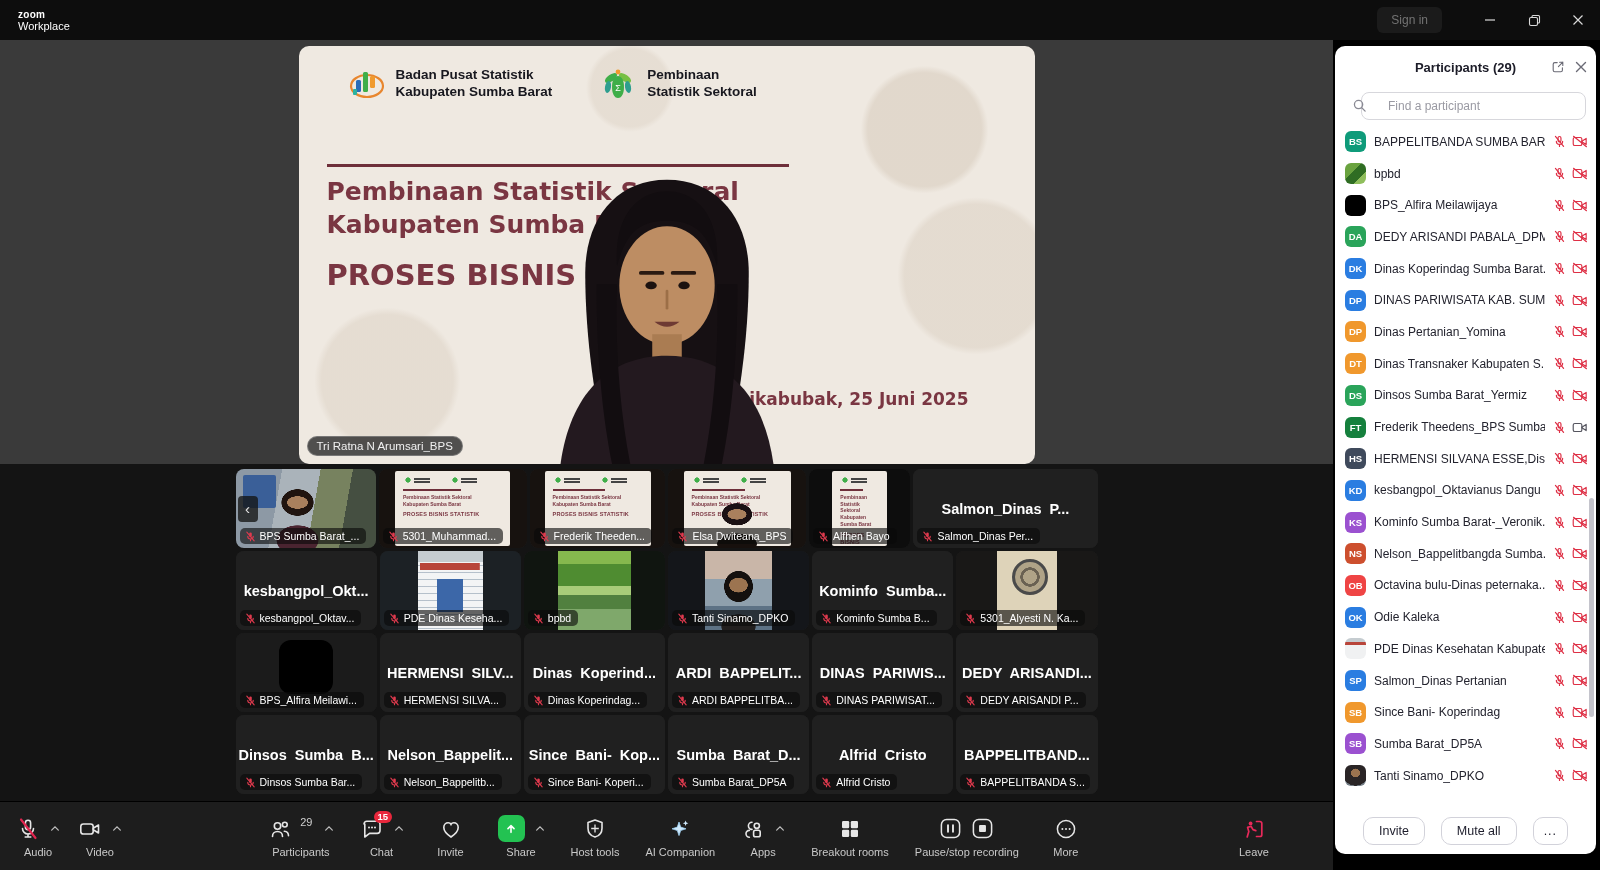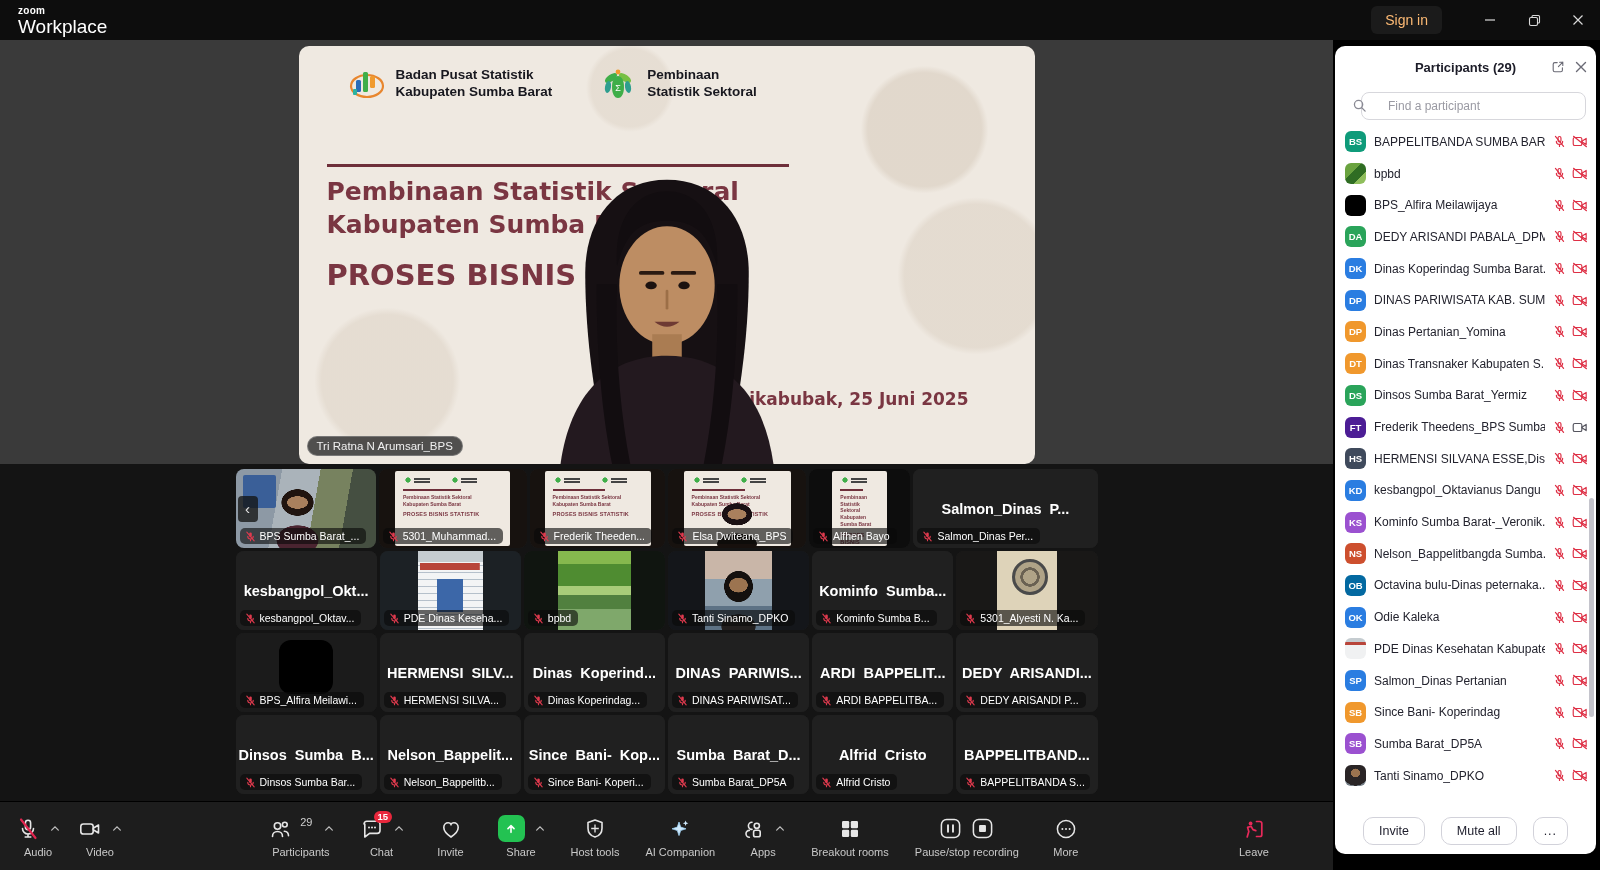--- a/index.html
+++ b/index.html
@@ -2,23 +2,23 @@
 <html><head>
 <meta charset="utf-8">
 <style>
   * { margin:0; padding:0; box-sizing:border-box; }
   html,body { width:1600px; height:870px; overflow:hidden; background:#000; font-family:"Liberation Sans",sans-serif; }
 
   
   .titlebar { height:40px; background:#0d0d0d; display:flex; align-items:center; justify-content:space-between; padding:0 0 0 18px; }
   .zlogo { color:#fff; line-height:1; padding-top:2px; }
   .zlogo .z1 { font-size:10px; font-weight:700; letter-spacing:.3px; }
-  .zlogo .z2 { font-size:19px; font-weight:400; margin-top:1px; }
+  .zlogo .z2 { font-size:11px; font-weight:400; margin-top:1px; }
   .tb-right { display:flex; align-items:center; height:100%; }
-  .signin { color:#fdba74; font-size:14px; padding:6px 14px; border-radius:6px; background:#1b1b1b; margin-right:26px; cursor:default; }
+  .signin { color:#737373; font-size:12px; padding:6px 14px; border-radius:6px; background:#1b1b1b; margin-right:26px; cursor:default; }
   .winbtn { width:44px; height:100%; display:flex; align-items:center; justify-content:center; color:#d9d9d9; }
   .winbtn svg { display:block; }
 
   
   .app { display:flex; height:830px; }
   .stage { width:1333px; display:flex; flex-direction:column; }
   .video-area { height:424px; background:#3a3a3a; position:relative; }
 
   
   .main-video { position:relative; width:736px; height:418px; margin:6px auto 0; border-radius:10px; overflow:hidden;
@@ -451,40 +451,40 @@
                 <svg width="11" height="11" viewBox="0 0 24 24" fill="none" stroke="#e03a4e" stroke-width="2.4" stroke-linecap="round">
                   <rect x="9.2" y="3" width="5.6" height="10" rx="2.8" fill="#e03a4e" stroke="none"></rect>
                   <path d="M6 11.5a6 6 0 0 0 12 0M12 17.5V21"></path>
                   <line x1="4" y1="2.5" x2="20" y2="21.5"></line>
                 </svg>
                 <span>Dinas Koperindag...</span>
               </div>
             </div>
             <div class="tile k-text">
               <div class="tile-art"></div>
+              <div class="tile-center">ARDI BAPPELIT...</div>
+              <div class="tile-label">
+                <svg width="11" height="11" viewBox="0 0 24 24" fill="none" stroke="#e03a4e" stroke-width="2.4" stroke-linecap="round">
+                  <rect x="9.2" y="3" width="5.6" height="10" rx="2.8" fill="#e03a4e" stroke="none"></rect>
+                  <path d="M6 11.5a6 6 0 0 0 12 0M12 17.5V21"></path>
+                  <line x1="4" y1="2.5" x2="20" y2="21.5"></line>
+                </svg>
+                <span>ARDI BAPPELITBA...</span>
+              </div>
+            </div>
+            <div class="tile k-text">
+              <div class="tile-art"></div>
               <div class="tile-center">DINAS PARIWIS...</div>
               <div class="tile-label">
                 <svg width="11" height="11" viewBox="0 0 24 24" fill="none" stroke="#e03a4e" stroke-width="2.4" stroke-linecap="round">
                   <rect x="9.2" y="3" width="5.6" height="10" rx="2.8" fill="#e03a4e" stroke="none"></rect>
                   <path d="M6 11.5a6 6 0 0 0 12 0M12 17.5V21"></path>
                   <line x1="4" y1="2.5" x2="20" y2="21.5"></line>
                 </svg>
                 <span>DINAS PARIWISAT...</span>
-              </div>
-            </div>
-            <div class="tile k-text">
-              <div class="tile-art"></div>
-              <div class="tile-center">ARDI BAPPELIT...</div>
-              <div class="tile-label">
-                <svg width="11" height="11" viewBox="0 0 24 24" fill="none" stroke="#e03a4e" stroke-width="2.4" stroke-linecap="round">
-                  <rect x="9.2" y="3" width="5.6" height="10" rx="2.8" fill="#e03a4e" stroke="none"></rect>
-                  <path d="M6 11.5a6 6 0 0 0 12 0M12 17.5V21"></path>
-                  <line x1="4" y1="2.5" x2="20" y2="21.5"></line>
-                </svg>
-                <span>ARDI BAPPELITBA...</span>
               </div>
             </div>
             <div class="tile k-text">
               <div class="tile-art"></div>
               <div class="tile-center">DEDY ARISANDI...</div>
               <div class="tile-label">
                 <svg width="11" height="11" viewBox="0 0 24 24" fill="none" stroke="#e03a4e" stroke-width="2.4" stroke-linecap="round">
                   <rect x="9.2" y="3" width="5.6" height="10" rx="2.8" fill="#e03a4e" stroke="none"></rect>
                   <path d="M6 11.5a6 6 0 0 0 12 0M12 17.5V21"></path>
                   <line x1="4" y1="2.5" x2="20" y2="21.5"></line>
@@ -904,21 +904,21 @@
             </svg>
             <svg class="cam-off" width="16" height="13" viewBox="0 0 26 20" fill="none" stroke="#de2f45" stroke-width="1.9" stroke-linejoin="round">
               <rect x="2" y="3.5" width="14" height="13" rx="2.6"></rect>
               <path d="M16 9.5 23 5v10l-7-4.5z"></path>
               <line x1="2.5" y1="1.5" x2="23.5" y2="18.5" stroke-linecap="round"></line>
             </svg>
 
           </span>
         </div>
         <div class="p-row video-on">
-          <span class="p-avatar" style="background: #4c1d95;">FT</span>
+          <span class="p-avatar" style="background: #15803d;">FT</span>
           <span class="p-name">Frederik Theedens_BPS Sumba ...</span>
           <span class="p-icons">
             <svg width="13" height="13" viewBox="0 0 24 24" fill="none" stroke="#de2f45" stroke-width="2.2" stroke-linecap="round">
               <rect x="9.3" y="2.8" width="5.4" height="10" rx="2.7"></rect>
               <path d="M6.2 11.5a5.8 5.8 0 0 0 11.6 0M12 17.3V21"></path>
               <line x1="4.5" y1="2.5" x2="19.5" y2="21"></line>
             </svg>
 
             <svg class="cam-on" width="16" height="13" viewBox="0 0 26 20" fill="none" stroke="#55555f" stroke-width="1.9" stroke-linejoin="round">
               <rect x="2" y="3.5" width="14" height="13" rx="2.6"></rect>
@@ -988,21 +988,21 @@
             </svg>
             <svg class="cam-off" width="16" height="13" viewBox="0 0 26 20" fill="none" stroke="#de2f45" stroke-width="1.9" stroke-linejoin="round">
               <rect x="2" y="3.5" width="14" height="13" rx="2.6"></rect>
               <path d="M16 9.5 23 5v10l-7-4.5z"></path>
               <line x1="2.5" y1="1.5" x2="23.5" y2="18.5" stroke-linecap="round"></line>
             </svg>
 
           </span>
         </div>
         <div class="p-row">
-          <span class="p-avatar" style="background: #0369a1;">OB</span>
+          <span class="p-avatar" style="background: #ef4444;">OB</span>
           <span class="p-name">Octavina bulu-Dinas peternaka...</span>
           <span class="p-icons">
             <svg width="13" height="13" viewBox="0 0 24 24" fill="none" stroke="#de2f45" stroke-width="2.2" stroke-linecap="round">
               <rect x="9.3" y="2.8" width="5.4" height="10" rx="2.7"></rect>
               <path d="M6.2 11.5a5.8 5.8 0 0 0 11.6 0M12 17.3V21"></path>
               <line x1="4.5" y1="2.5" x2="19.5" y2="21"></line>
             </svg>
             <svg class="cam-off" width="16" height="13" viewBox="0 0 26 20" fill="none" stroke="#de2f45" stroke-width="1.9" stroke-linejoin="round">
               <rect x="2" y="3.5" width="14" height="13" rx="2.6"></rect>
               <path d="M16 9.5 23 5v10l-7-4.5z"></path>

